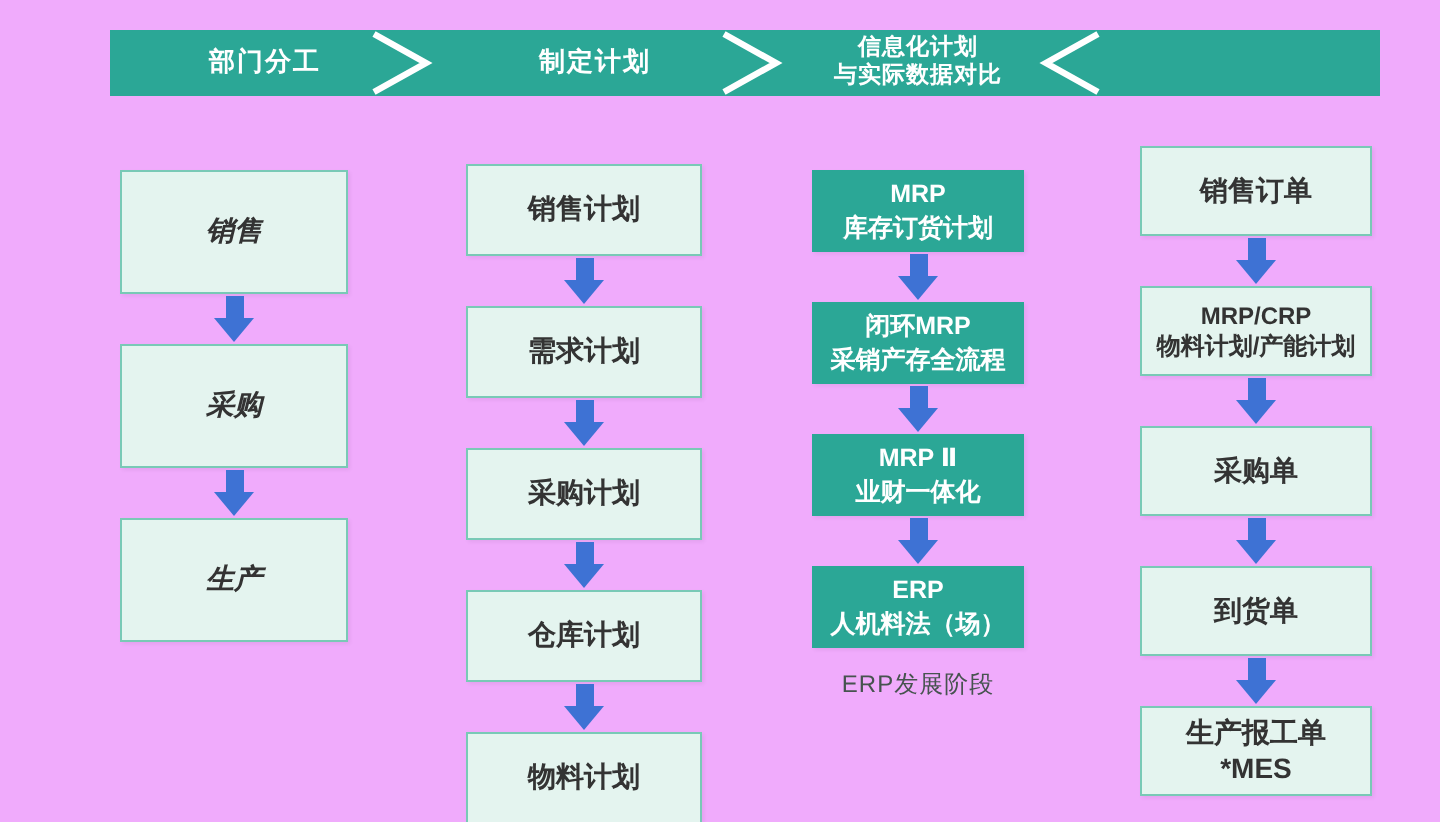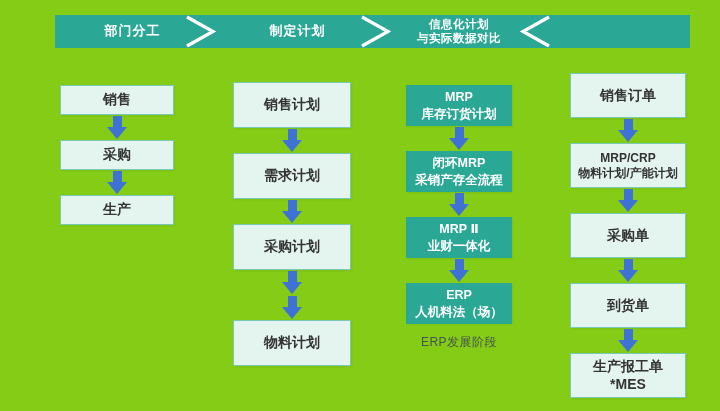--- a/index.html
+++ b/index.html
@@ -1,17 +1,17 @@
 <!DOCTYPE html>
 <html style="--teal: #2ba796; --box-fill: #e4f4ef; --box-border: #79c9b6; --arrow-blue: #3e72d4; --box-text: #333333; --caption-text: #46534f;"><head>
 <meta charset="utf-8">
 <style>
   html,body{margin:0;padding:0;background:#ffffff;}
   .canvas{
-    position:relative;width:720px;height:411px;background:#84cc16;overflow:hidden;
+    position:relative;width:720px;height:411px;background:#f0abfc;overflow:hidden;
     font-family:"Liberation Sans","DejaVu Sans",sans-serif;
   }
   
   .banner{
     position:absolute;left:55px;top:15px;width:635px;height:33px;
     background:var(--teal,#2ba796);display:grid;grid-template-columns:155px 175px 148px 157px;
   }
   .seg{display:flex;flex-direction:column;justify-content:center;align-items:center;
     color:#ffffff;font-weight:bold;font-size:13px;letter-spacing:1px;line-height:1.15;}
   .seg.two-line{font-size:11.5px;letter-spacing:0.5px;}
@@ -25,21 +25,21 @@
     justify-content:center;align-items:center;color:var(--box-text,#333333);
     font-weight:600;font-size:14px;line-height:1.25;text-align:center;
     box-shadow:1px 1px 2px rgba(0,0,0,0.06);
   }
   .box.small{font-size:12px;}
   .box.teal{
     background:var(--teal,#2ba796);border:none;color:#ffffff;
     font-size:12.5px;font-weight:bold;line-height:1.35;
   }
   .col1{left:60px;top:85px;width:114px;}
-  .col1 .box{height:30px;}
+  .col1 .box{height:62px;font-style:italic;}
   .col2{left:233px;top:82px;width:118px;}
   .col2 .box{height:46px;}
   .col3{left:406px;top:85px;width:106px;}
   .col3 .box{height:41px;text-align:right;}
   .col4{left:570px;top:73px;width:116px;}
   .col4 .box{height:45px;}
   
   .arrow{display:flex;flex-direction:column;align-items:center;height:23px;margin:1px auto;}
   .arrow .shaft{width:9px;height:11px;background:var(--arrow-blue,#3e72d4);}
   .arrow .head{width:0;height:0;border-left:10px solid transparent;
@@ -110,20 +110,23 @@
         <i class="shaft"></i>
         <i class="head"></i>
       </div>
     <div class="box">
       <span>采购计划</span>
     </div>
     <div class="arrow">
         <i class="shaft"></i>
         <i class="head"></i>
       </div>
+    <div class="box">
+      <span>仓库计划</span>
+    </div>
     <div class="arrow">
         <i class="shaft"></i>
         <i class="head"></i>
       </div>
     <div class="box">
       <span>物料计划</span>
     </div>
   </div>
 
   <div class="col col3">

